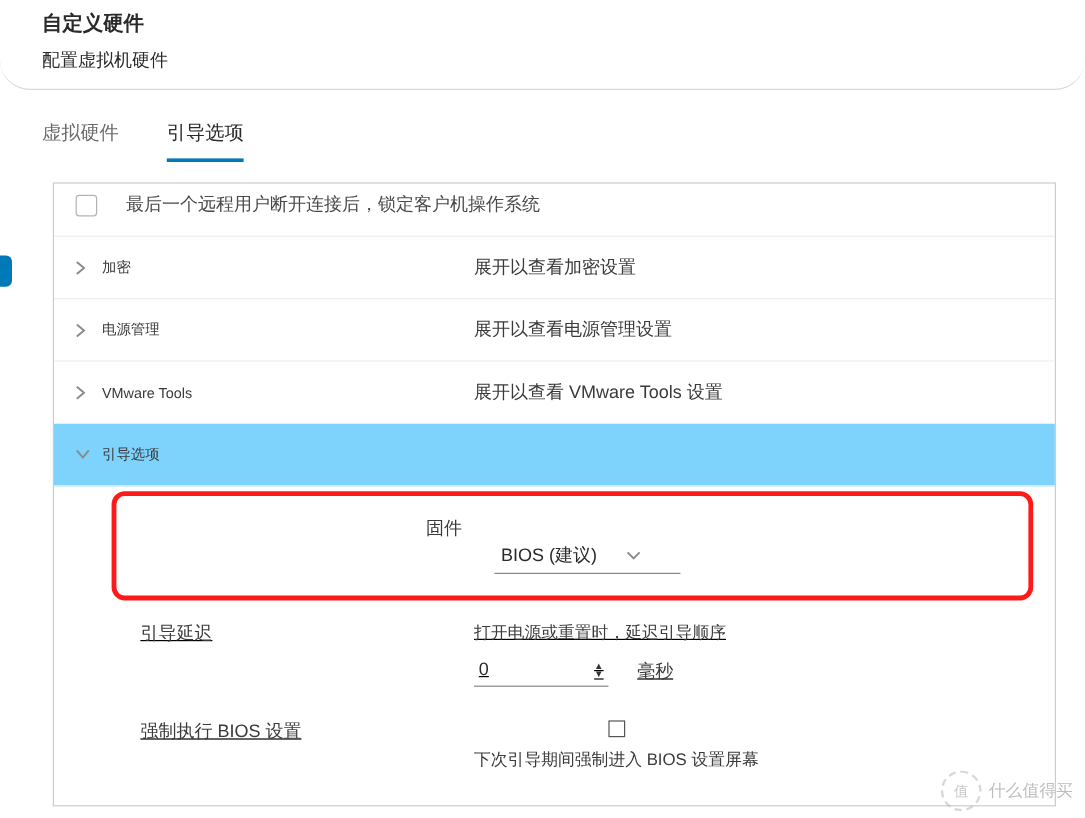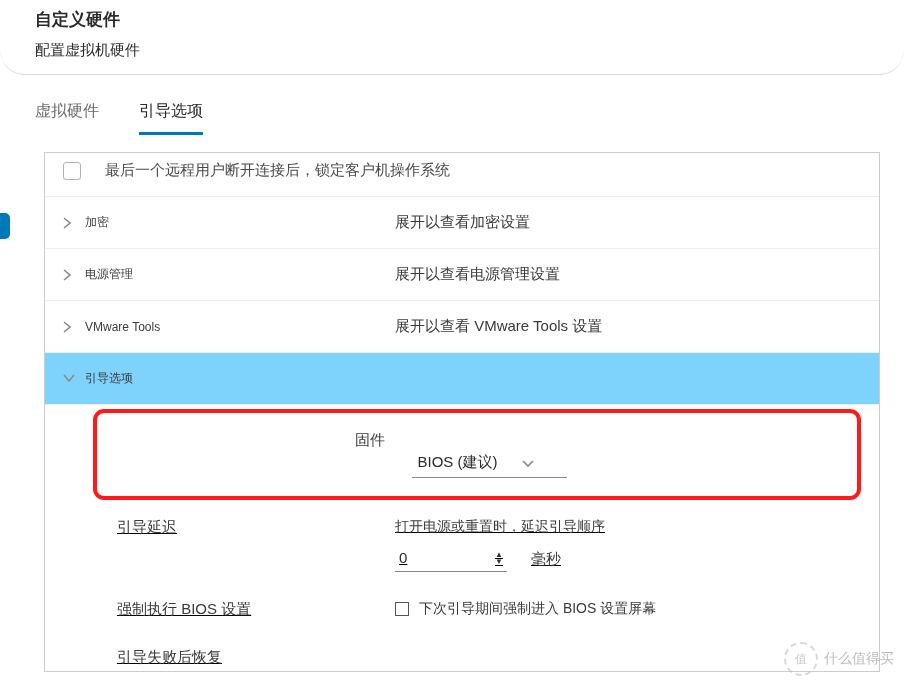--- a/index.html
+++ b/index.html
@@ -178,20 +178,21 @@
       color: #333;
     }
     .unit {
       font-size: 15px;
       color: #3a3a3a;
     }
     .checkbox-inline {
       display: inline-flex;
       align-items: center;
       gap: 10px;
+      flex-direction: column;
     }
     .square-check {
       width: 14px; height: 14px;
       border: 1.5px solid #555;
       flex-shrink: 0;
     }
     .hint {
       font-size: 14px;
       color: #3a3a3a;
     }

